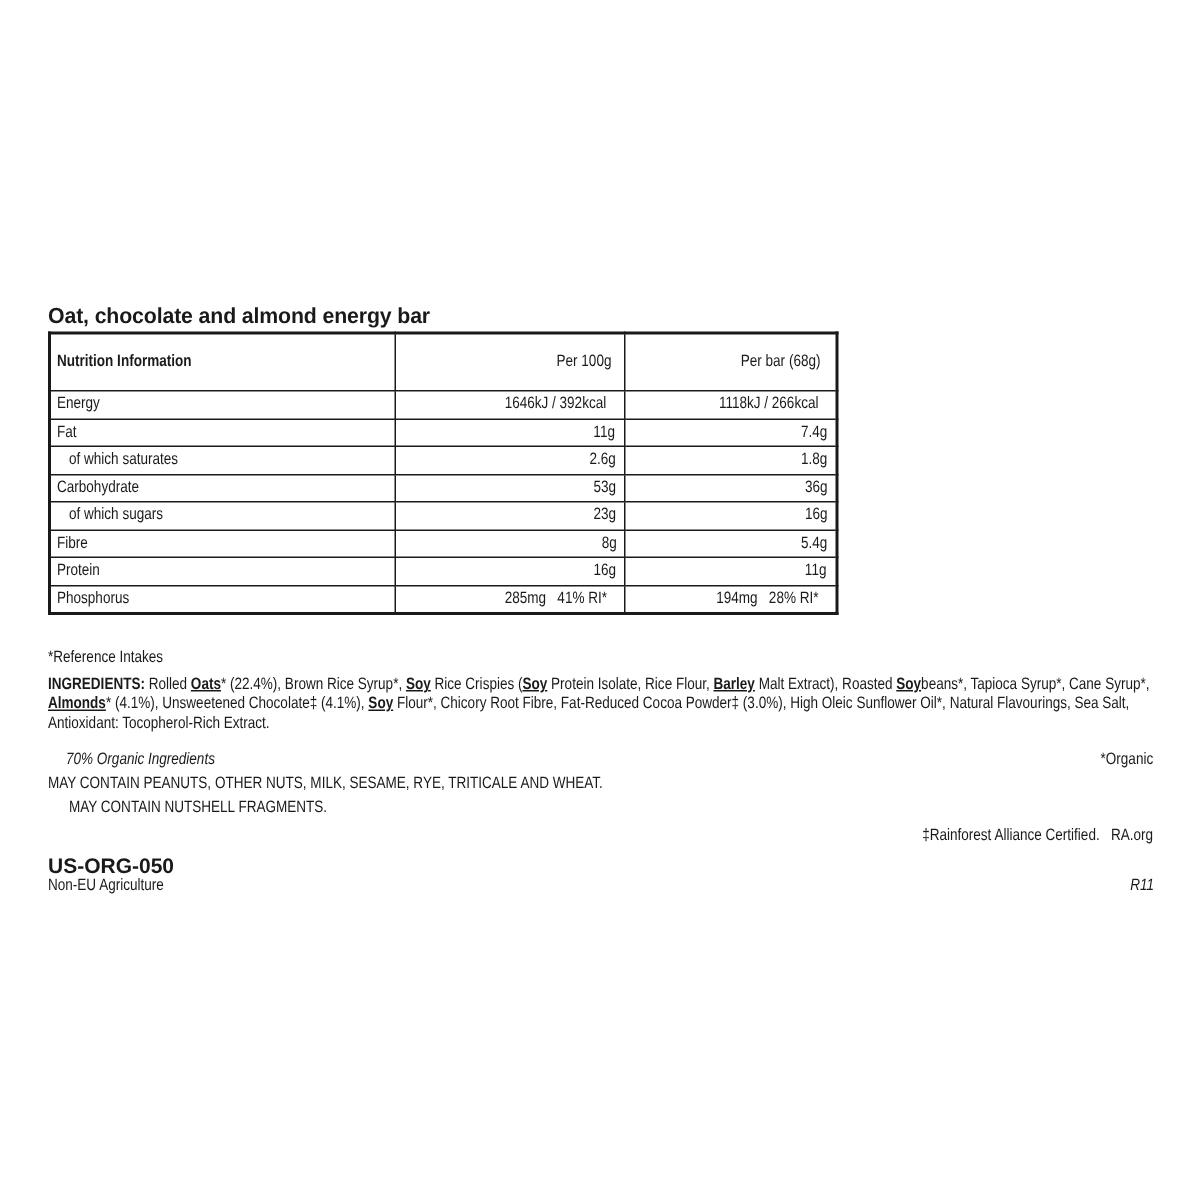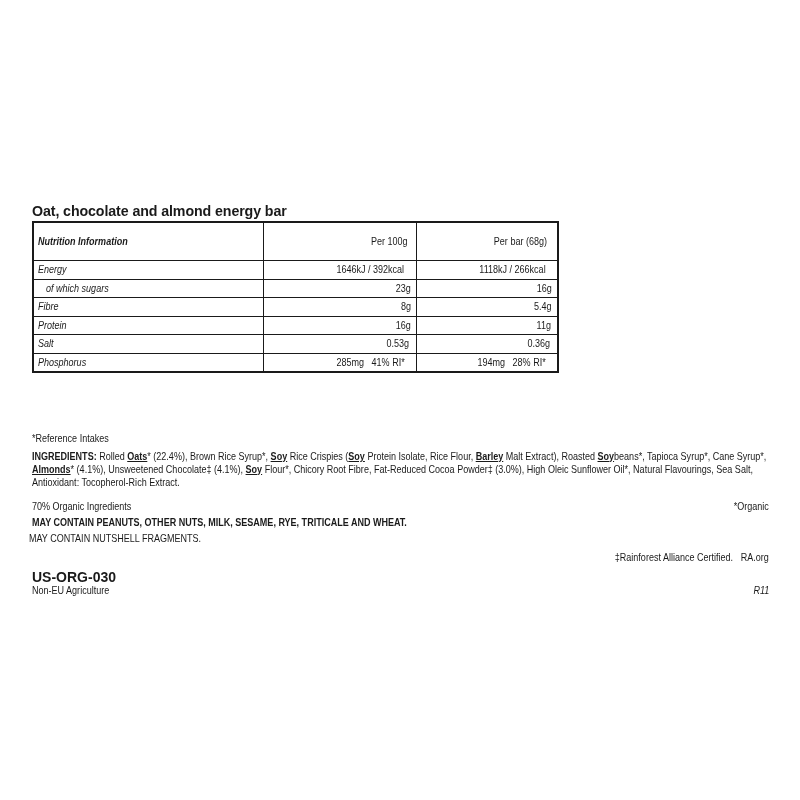--- a/index.html
+++ b/index.html
@@ -8,34 +8,34 @@
     #title { position: absolute; left: 32px; top: 203px; font-size: 14.5px; font-weight: bold;
              letter-spacing: -0.1px; transform: scaleX(0.98); transform-origin: left; }
     #nut-table { position: absolute; left: 32px; top: 221px; width: 527px;
                  border-collapse: collapse; border: 2px solid #1a1a1a; }
     #nut-table td { border: 1px solid #1a1a1a; font-size: 11px; padding: 0 4px; height: 17.5px;
                     line-height: 17px; white-space: nowrap; }
     #nut-table td span.sq { display: inline-block; transform: scaleX(0.82); transform-origin: left center; }
     #nut-table td.c span.sq { transform-origin: center; }
     #nut-table tr.head td { height: 37px; }
     #nut-table td.c { text-align: right; }
-    #nut-table td.col1 { width: 213px; font-style: italic; }
+    #nut-table td.col1 { width: 213px; }
     #nut-table td.col2 { width: 144px; }
     #nut-table td.sub { padding-left: 12px; }
     #nut-table tr.head td.col1 { font-weight: bold; }
     .small { font-size: 11px; line-height: 13px; white-space: nowrap; }
     .sq2 { display: inline-block; transform: scaleX(0.82); transform-origin: left center; }
     #ri-note { position: absolute; left: 32px; top: 432px; }
     #ingredients { position: absolute; left: 32px; top: 450px; width: 900px; }
     #ingredients .line { display: block; }
-    #organic-pct { position: absolute; left: 32px; top: 500px; }
+    #organic-pct { position: absolute; left: 44px; top: 500px; font-style: italic; }
     #organic-note { position: absolute; right: 31px; top: 500px; text-align: right; }
     #organic-note .sq2 { transform-origin: right center; }
-    #allergen1 { position: absolute; left: 32px; top: 516px; font-weight: bold; }
-    #allergen2 { position: absolute; left: 29px; top: 532px; }
+    #allergen1 { position: absolute; left: 32px; top: 516px; font-weight: normal; }
+    #allergen2 { position: absolute; left: 46px; top: 532px; }
     #ra-note { position: absolute; right: 31px; top: 551px; text-align: right; }
     #ra-note .sq2 { transform-origin: right center; }
     #cert-code { position: absolute; left: 32px; top: 569px; font-size: 14px; font-weight: bold; }
     #cert-origin { position: absolute; left: 32px; top: 584px; text-align: right; }
     #rev-code { position: absolute; right: 31px; top: 584px; font-style: italic; }
     #rev-code .sq2 { transform-origin: right center; }
     .b { font-weight: bold; }
     .u { font-weight: bold; text-decoration: underline; }
   </style>
 </head>
@@ -49,38 +49,48 @@
       <td class="col1"><span class="sq">Nutrition Information</span></td>
       <td class="col2 c"><span class="sq">Per 100g</span></td>
       <td class="c"><span class="sq">Per bar (68g)</span></td>
     </tr>
   <tr>
         <td class="col1"><span class="sq" style="white-space: pre;">Energy</span></td>
         <td class="col2 c"><span class="sq" style="white-space: pre;">1646kJ / 392kcal</span></td>
         <td class="c"><span class="sq" style="white-space: pre;">1118kJ / 266kcal</span></td>
       </tr>
       <tr>
+        <td class="col1"><span class="sq" style="white-space: pre;">Fat</span></td>
+        <td class="col2 c"><span class="sq" style="white-space: pre;">11g</span></td>
+        <td class="c"><span class="sq" style="white-space: pre;">7.4g</span></td>
+      </tr>
+      <tr>
+        <td class="col1 sub"><span class="sq" style="white-space: pre;">of which saturates</span></td>
+        <td class="col2 c"><span class="sq" style="white-space: pre;">2.6g</span></td>
+        <td class="c"><span class="sq" style="white-space: pre;">1.8g</span></td>
+      </tr>
+      <tr>
+        <td class="col1"><span class="sq" style="white-space: pre;">Carbohydrate</span></td>
+        <td class="col2 c"><span class="sq" style="white-space: pre;">53g</span></td>
+        <td class="c"><span class="sq" style="white-space: pre;">36g</span></td>
+      </tr>
+      <tr>
         <td class="col1 sub"><span class="sq" style="white-space: pre;">of which sugars</span></td>
         <td class="col2 c"><span class="sq" style="white-space: pre;">23g</span></td>
         <td class="c"><span class="sq" style="white-space: pre;">16g</span></td>
       </tr>
       <tr>
         <td class="col1"><span class="sq" style="white-space: pre;">Fibre</span></td>
         <td class="col2 c"><span class="sq" style="white-space: pre;">8g</span></td>
         <td class="c"><span class="sq" style="white-space: pre;">5.4g</span></td>
       </tr>
       <tr>
         <td class="col1"><span class="sq" style="white-space: pre;">Protein</span></td>
         <td class="col2 c"><span class="sq" style="white-space: pre;">16g</span></td>
         <td class="c"><span class="sq" style="white-space: pre;">11g</span></td>
-      </tr>
-      <tr>
-        <td class="col1"><span class="sq" style="white-space: pre;">Salt</span></td>
-        <td class="col2 c"><span class="sq" style="white-space: pre;">0.53g</span></td>
-        <td class="c"><span class="sq" style="white-space: pre;">0.36g</span></td>
       </tr>
       <tr>
         <td class="col1"><span class="sq" style="white-space: pre;">Phosphorus</span></td>
         <td class="col2 c"><span class="sq" style="white-space: pre;">285mg   41% RI*</span></td>
         <td class="c"><span class="sq" style="white-space: pre;">194mg   28% RI*</span></td>
       </tr>
     </tbody>
 </table>
 
 <div id="ri-note" class="small"><span class="sq2">*Reference Intakes</span></div>
@@ -92,15 +102,15 @@
 </div>
 
 <div id="organic-pct" class="small"><span class="sq2">70% Organic Ingredients</span></div>
 <div id="organic-note" class="small"><span class="sq2">*Organic</span></div>
 
 <div id="allergen1" class="small"><span class="sq2">MAY CONTAIN PEANUTS, OTHER NUTS, MILK, SESAME, RYE, TRITICALE AND WHEAT.</span></div>
 <div id="allergen2" class="small"><span class="sq2">MAY CONTAIN NUTSHELL FRAGMENTS.</span></div>
 
 <div id="ra-note" class="small"><span class="sq2" style="white-space:pre">‡Rainforest Alliance Certified.   RA.org</span></div>
 
-<div id="cert-code">US-ORG-030</div>
+<div id="cert-code">US-ORG-050</div>
 <div id="cert-origin" class="small"><span class="sq2">Non-EU Agriculture</span></div>
 <div id="rev-code" class="small"><span class="sq2">R11</span></div>
 
 </body></html>

